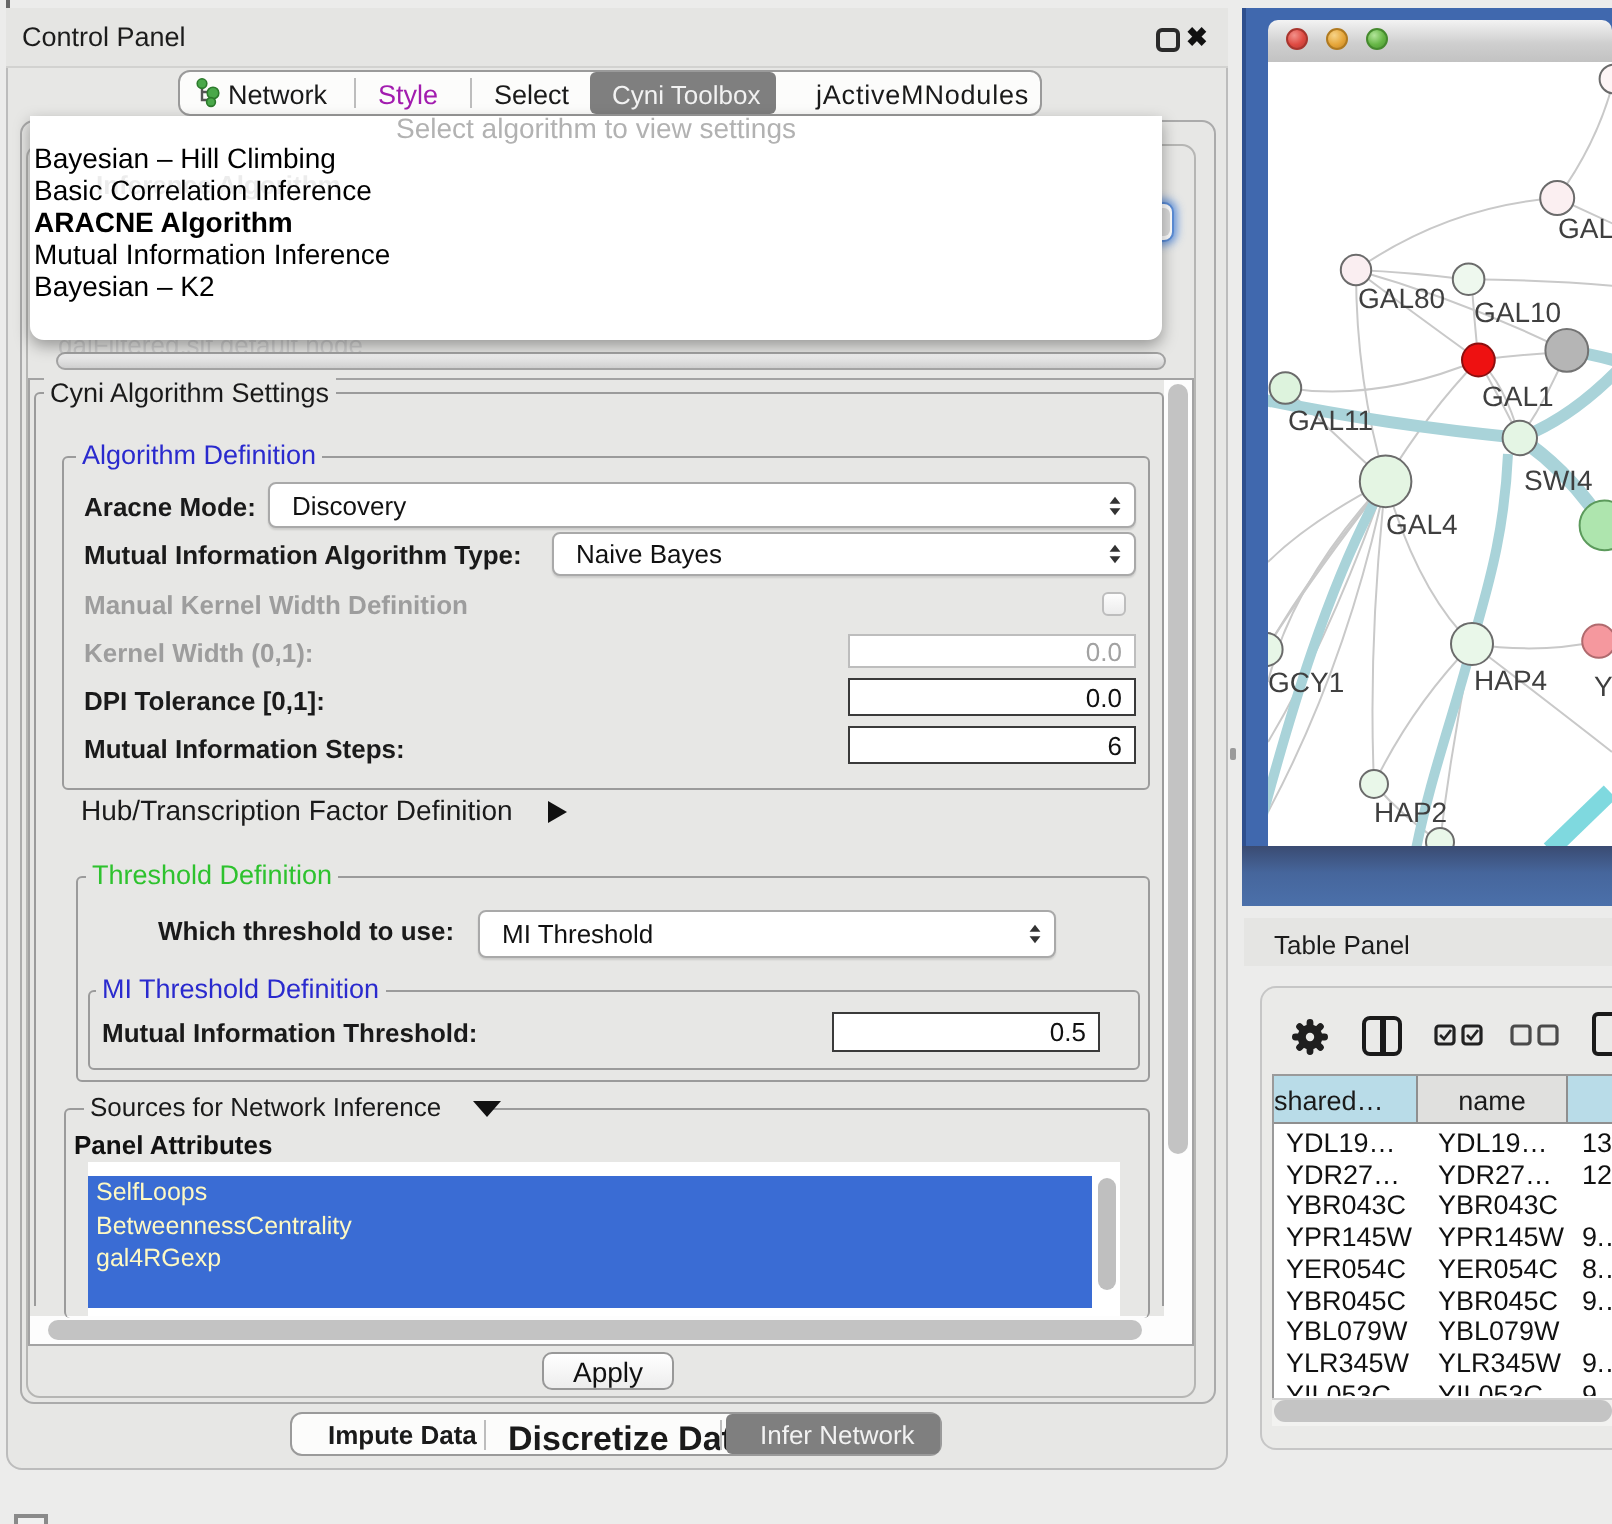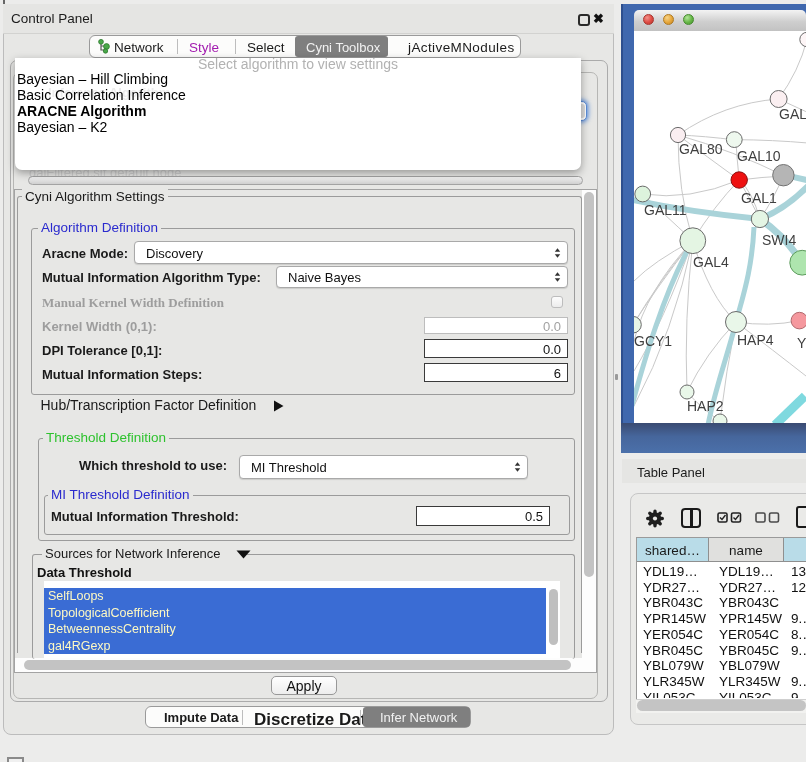--- a/index.html
+++ b/index.html
@@ -84,21 +84,21 @@
 </div>
 
 <div class="lbl" style="left:42px;top:270px;">Mutual Information Algorithm Type:</div>
 <div class="combo" style="left:276px;top:266px;width:290px;height:20px;">
   <span class="ct">Naive Bayes</span>
   <svg class="carr" viewBox="0 0 9 12">
       <path d="M4.5 0 L8 4.5 L1 4.5 Z M4.5 12 L8 7.5 L1 7.5 Z" fill="#333"></path>
     </svg>
 </div>
 
-<div class="lbl gray" style="left:42px;top:295px;font-family:Liberation Serif, serif;">Manual Kernel Width Definition</div>
+<div class="lbl gray" style="left:42px;top:295px;">Manual Kernel Width Definition</div>
 <div class="abs" style="left:551px;top:296px;width:12px;height:12px;border:1.5px solid #bdbdbd;border-radius:3px;
      background:linear-gradient(#fdfdfd,#ececec);box-sizing:border-box;"></div>
 
 <div class="lbl gray" style="left:42px;top:319px;">Kernel Width (0,1):</div>
 <div class="fld" style="left:424px;top:317px;width:144px;height:17px;border:1px solid #bdbdbd;color:#a2a2a2;box-sizing:border-box;">
   <span>0.0</span>
   </div>
 
 <div class="lbl" style="left:42px;top:343px;">DPI Tolerance [0,1]:</div>
 <div class="fld" style="left:424px;top:339px;width:144px;height:19px;border:1px solid #3a3a3a;color:#111;box-sizing:border-box;">
@@ -131,27 +131,26 @@
 <div class="lbl" style="left:51px;top:509px;">Mutual Information Threshold:</div>
 <div class="fld" style="left:416px;top:506px;width:134px;height:20px;border:1px solid #3a3a3a;color:#111;box-sizing:border-box;">
   <span>0.5</span>
   </div>
 
 <div class="group" style="left:32px;top:554px;width:541px;height:104px;border-bottom:none;"></div>
 <div class="glabel" style="left:42px;top:546px;color:#1a1a1a;padding-right:24px;font-size:13px;">Sources for Network Inference</div>
 <svg class="abs" style="left:236px;top:550px;" width="15" height="9" viewBox="0 0 15 9">
   <path d="M0.5 0.5 L14.5 0.5 L7.5 8.5 Z" fill="#111"></path>
   </svg>
-<div class="abs b" style="left:37px;top:565px;font-size:13px;color:#111;">Data Threshold</div>
+<div class="abs b" style="left:37px;top:565px;font-size:13px;color:#111;">Panel Attributes</div>
 
 <div class="abs" style="left:44px;top:581px;width:516px;height:77px;background:#fff;"></div>
 <div class="abs" style="left:44px;top:588px;width:502px;height:66px;background:#3a6cd4;color:#fef9c3;
      font-size:12.5px;line-height:16.5px;padding-left:4px;box-sizing:border-box;overflow:hidden;">
   <div>SelfLoops</div>
-    <div>TopologicalCoefficient</div>
     <div>BetweennessCentrality</div>
     <div>gal4RGexp</div>
 </div>
 <div class="abs" style="left:549px;top:589px;width:9px;height:56px;background:#bfbfbf;border-radius:5px;"></div>
 
 <div class="abs" style="left:271px;top:676px;width:66px;height:19px;background:linear-gradient(#fff,#ededed);
      border:1px solid #989898;border-radius:5px;box-sizing:border-box;text-align:center;
      font-size:14px;color:#111;line-height:18px;">Apply</div>
 
 <div class="abs" style="left:145px;top:706px;width:326px;height:22px;background:#fcfcfb;
@@ -164,20 +163,21 @@
 <div class="abs" style="left:380px;top:710px;font-size:13px;color:#f2f2f2;">Infer Network</div>
 
 <div class="abs" style="left:15px;top:58px;width:566px;height:112px;background:#fff;
      border-radius:0 0 7px 7px;box-shadow:0 3px 8px rgba(0,0,0,0.35);z-index:50;"></div>
 <div class="abs" style="left:15px;top:56px;width:566px;text-align:center;font-size:14px;color:#b2b2b2;z-index:51;">Select algorithm to view settings</div>
 <div class="abs b" style="left:48px;top:85px;font-size:13px;color:rgba(40,40,40,0.09);z-index:52;">Inference Algorithm</div>
 <div class="abs" style="left:17px;top:72px;font-size:14px;color:#000;line-height:15.9px;z-index:51;white-space:nowrap;">
   <div>Bayesian – Hill Climbing</div>
   <div>Basic Correlation Inference</div>
   <div class="b">ARACNE Algorithm</div>
+  <div>Mutual Information Inference</div>
   <div>Bayesian – K2</div>
 </div>
 
 <div class="abs" style="left:7px;top:757px;width:17px;height:10px;border:2px solid #8a8a8a;background:#f0f0f0;box-sizing:border-box;"></div>
 
 <div class="abs" style="left:615px;top:374px;width:3px;height:6px;background:#9a9a9a;border-radius:1px;"></div>
 
 <div class="abs" style="left:621px;top:4px;width:185px;height:449px;background:#4068ae;"></div>
 <div class="abs" style="left:621px;top:4px;width:2px;height:449px;background:#2e4f8e;"></div>
 <div class="abs" style="left:621px;top:423px;width:185px;height:30px;
@@ -294,21 +294,21 @@
   <rect x="14.5" y="1" width="9" height="9" rx="1.5" fill="none" stroke="#4a4a4a" stroke-width="1.6"></rect>
 </svg>
 <div class="abs" style="left:796px;top:506px;width:14px;height:22px;border:2.6px solid #1a1a1a;border-radius:3px;box-sizing:border-box;background:#eaeae8;"></div>
 
 <div class="abs" style="left:636px;top:537px;width:170px;height:175px;background:#fff;border:1px solid #9a9a9a;border-right:none;box-sizing:border-box;"></div>
 
 <div class="abs" style="left:637px;top:538px;width:72px;height:24px;background:#b9dce8;border-right:1px solid #8f8f8f;box-sizing:border-box;"></div>
 <div class="abs" style="left:709px;top:538px;width:75px;height:24px;background:#e0e0de;border-right:1px solid #8f8f8f;box-sizing:border-box;"></div>
 <div class="abs" style="left:784px;top:538px;width:22px;height:24px;background:#b9dce8;"></div>
 <div class="abs" style="left:637px;top:561px;width:169px;height:1px;background:#8f8f8f;"></div>
-<div class="abs" style="left:637px;top:543px;width:71px;text-align:center;font-size:13.5px;color:#1a1a1a;">shared…</div>
+<div class="abs" style="left:637px;top:543px;width:71px;text-align:left;font-size:13.5px;color:#1a1a1a;">shared…</div>
 <div class="abs" style="left:709px;top:543px;width:74px;text-align:center;font-size:13.5px;color:#1a1a1a;">name</div>
 
 <div class="abs" style="left:643px;top:564px;font-size:13.5px;color:#111;line-height:15.7px;">
   <div>YDL19…</div>
     <div>YDR27…</div>
     <div>YBR043C</div>
     <div>YPR145W</div>
     <div>YER054C</div>
   <div>YBR045C</div>
     <div>YBL079W</div>

